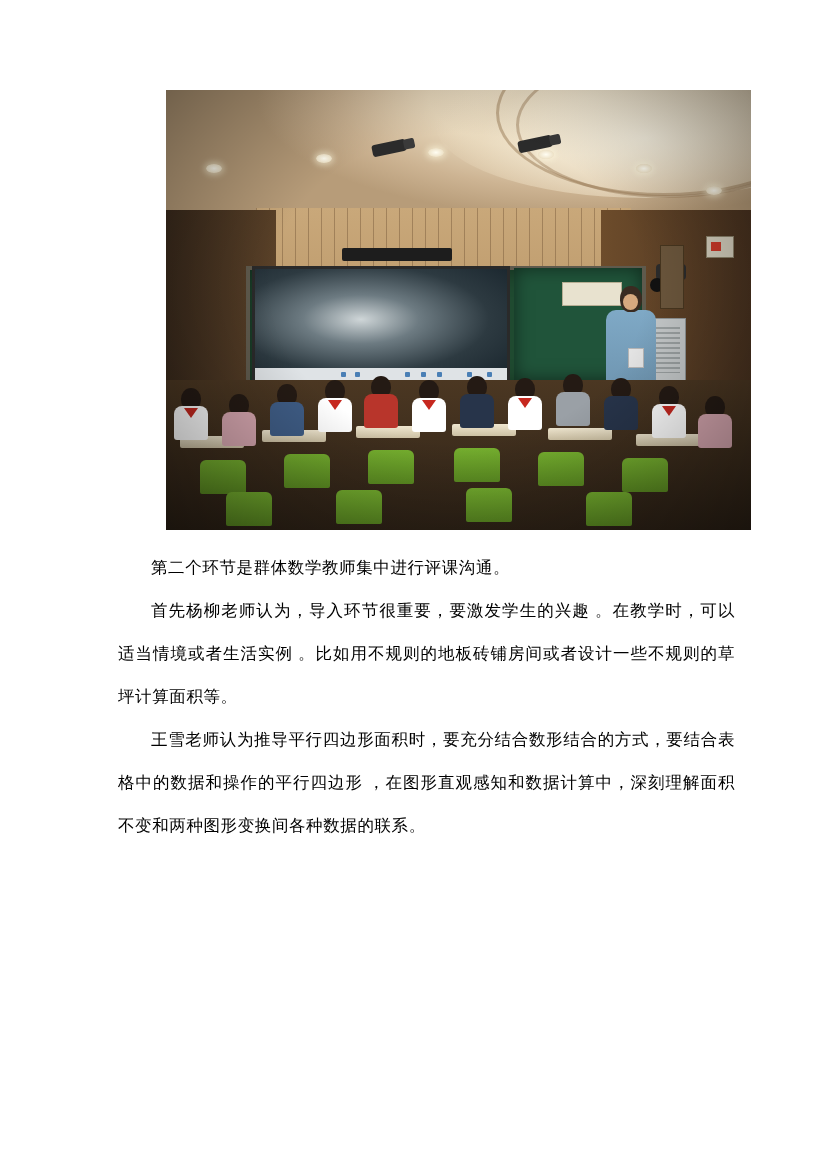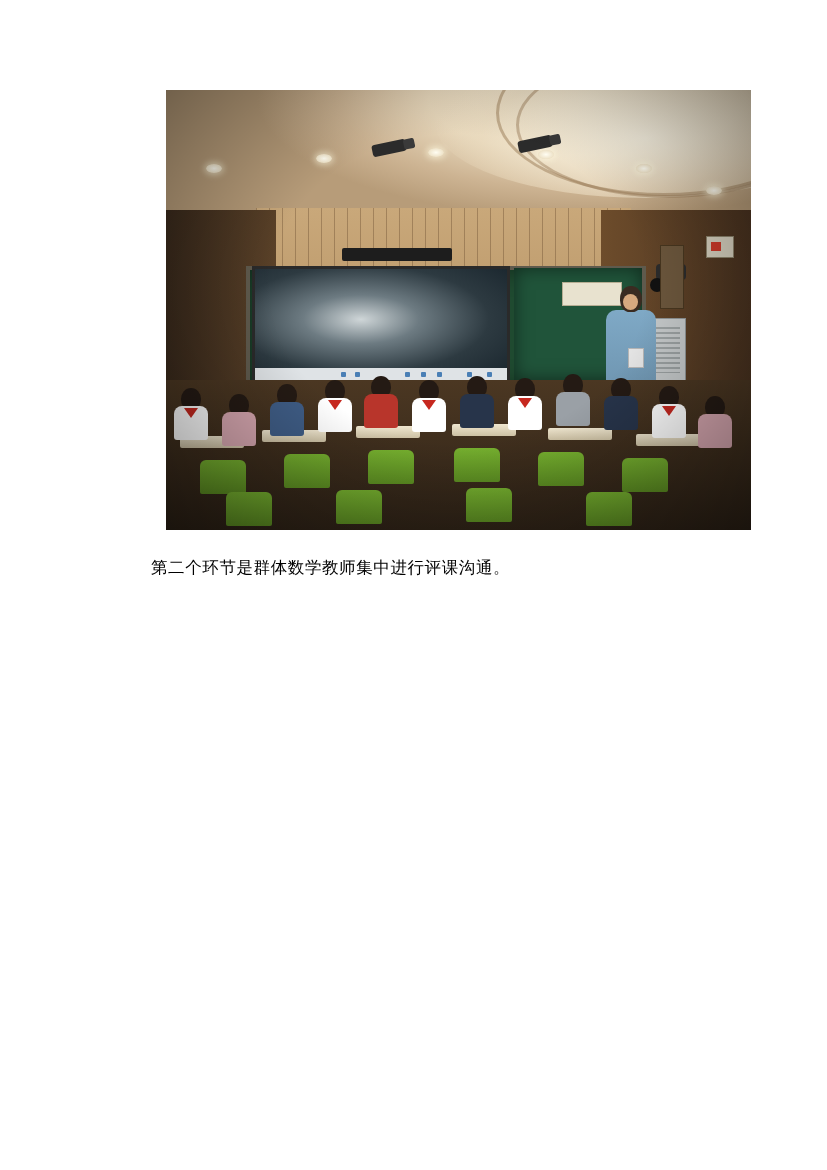--- a/index.html
+++ b/index.html
@@ -452,15 +452,17 @@
         <div class="chair" style="left:300px; top:138px;"></div>
         <div class="chair" style="left:420px; top:142px;"></div>
       </div>
 
       <div class="vignette"></div>
     </div>
   </div>
 
   <div class="doc-body">
     <p class="para">第二个环节是群体数学教师集中进行评课沟通。</p>
+    <p class="para">首先杨柳老师认为，导入环节很重要，要激发学生的兴趣 。在教学时，可以适当情境或者生活实例 。比如用不规则的地板砖铺房间或者设计一些不规则的草坪计算面积等。</p>
+    <p class="para">王雪老师认为推导平行四边形面积时，要充分结合数形结合的方式，要结合表格中的数据和操作的平行四边形 ，在图形直观感知和数据计算中，深刻理解面积不变和两种图形变换间各种数据的联系。</p>
   </div>
 
 </div>
 
 </body></html>

